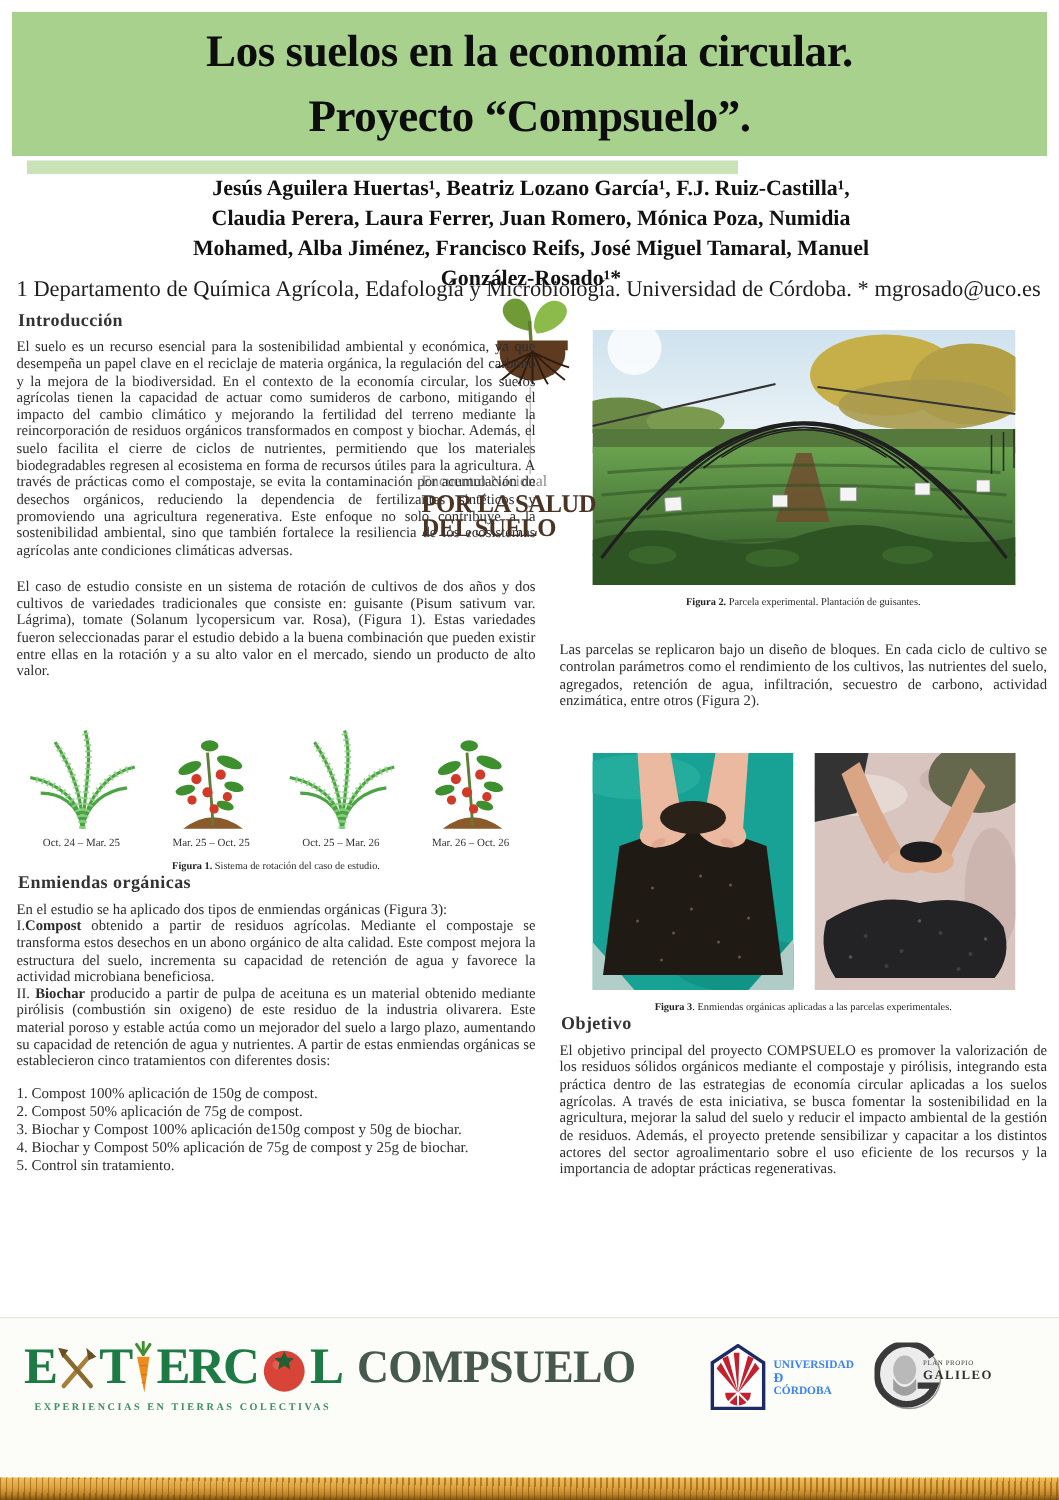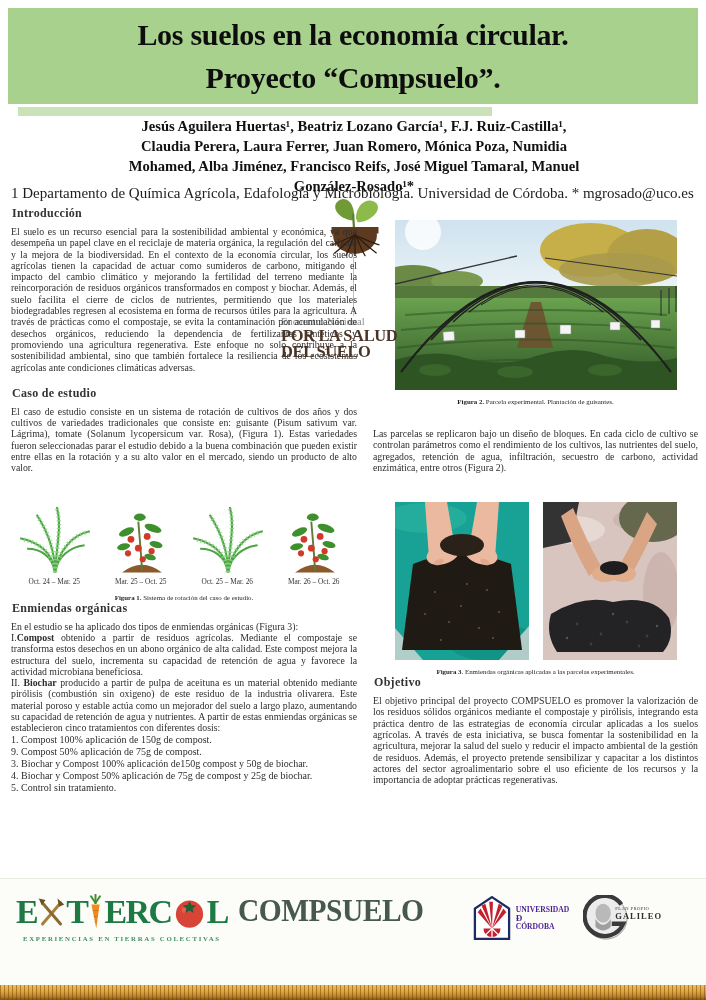--- a/index.html
+++ b/index.html
@@ -31,42 +31,42 @@
   .mt-caso{margin-top:2px;}
   
   .fig1{margin-top:20px;}
   .plants{display:flex;align-items:flex-end;height:80px;}
   .plant-slot{flex:1;display:flex;flex-direction:column;align-items:center;justify-content:flex-end;}
   .date{font-size:7.3px;color:#333;margin-top:3px;white-space:nowrap;}
   .fig-caption{font-size:6.9px;color:#1f1f1f;text-align:center;margin-top:8px;}
   .fig-caption b{font-weight:bold;}
   
   .enm-head{margin-top:13px;}
-  .treatments{}
+  .treatments{margin-top:10px;}
   .treatment{font-size:10px;line-height:12.2px;color:#2d2d2d;}
   
   .fig2-wrap{margin-top:14px;text-align:center;}
   .fig2{width:282px;height:170px;display:block;margin:0 auto;}
   .parcelas{margin-top:23px;}
   .fig3-row{display:flex;gap:14px;justify-content:center;margin-top:29px;}
   .fig3{width:134px;height:158px;display:block;}
   .objetivo-head{margin-top:31px;}
   
   .footer{position:absolute;left:0;right:0;bottom:0;height:122px;background:#fcfdf8;
           border-top:1px solid #e6eede;}
   .logos{display:flex;align-items:center;padding:14px 18px 0 16px;}
   .extiercol{display:flex;flex-direction:column;align-items:center;flex:none;}
   .ext-letters{display:flex;align-items:center;}
   .ext-letter{font-size:34px;font-weight:800;color:#1e7a44;letter-spacing:-1.5px;line-height:34px;}
   .ext-icon{flex:none;margin:0 1px;}
   .ext-tagline{font-size:6.8px;font-weight:bold;letter-spacing:1.7px;color:#3f8f63;margin-top:5px;}
   .compsuelo{font-size:31px;font-weight:800;color:#46584f;letter-spacing:-.5px;
              transform:scaleX(.95);transform-origin:left;margin:0 0 14px 10px;flex:none;}
   .uco{display:flex;align-items:center;margin-left:auto;flex:none;}
-  .uco-text{margin-left:5px;font-weight:bold;color:#4c1d95;}
+  .uco-text{margin-left:5px;font-weight:bold;color:#3b82f6;}
   .uco-l1{font-size:7.6px;}
   .uco-l2{font-size:9px;line-height:8px;}
   .uco-l3{font-size:7.6px;}
   .galileo{display:flex;align-items:center;margin-left:14px;margin-right:26px;flex:none;}
   .gal-text{margin-left:-14px;margin-top:-10px;color:#3a3a3a;}
   .gal-l1{font-size:4.6px;letter-spacing:.4px;}
   .gal-l2{font-size:8.5px;font-weight:800;letter-spacing:1px;color:#2e2e2e;}
   .field-strip{position:absolute;left:0;right:0;bottom:0;height:15px;
      background:
        repeating-linear-gradient(92deg, rgba(97,63,10,.45) 0 1px, rgba(0,0,0,0) 1px 4px),
@@ -110,21 +110,20 @@
   </div>
 
   <div class="affiliation">1 Departamento de Química Agrícola, Edafología y Microbiología. Universidad de Córdoba. * mgrosado@uco.es</div>
 
   <div class="columns">
 
     <div class="col-left">
       <h2 class="section">Introducción</h2>
       <p class="body mb">El suelo es un recurso esencial para la sostenibilidad ambiental y económica, ya que desempeña un papel clave en el reciclaje de materia orgánica, la regulación del carbono y la mejora de la biodiversidad. En el contexto de la economía circular, los suelos agrícolas tienen la capacidad de actuar como sumideros de carbono, mitigando el impacto del cambio climático y mejorando la fertilidad del terreno mediante la reincorporación de residuos orgánicos transformados en compost y biochar. Además, el suelo facilita el cierre de ciclos de nutrientes, permitiendo que los materiales biodegradables regresen al ecosistema en forma de recursos útiles para la agricultura. A través de prácticas como el compostaje, se evita la contaminación por acumulación de desechos orgánicos, reduciendo la dependencia de fertilizantes sintéticos y promoviendo una agricultura regenerativa. Este enfoque no solo contribuye a la sostenibilidad ambiental, sino que también fortalece la resiliencia de los ecosistemas agrícolas ante condiciones climáticas adversas.</p>
 
-      <h2 class="section mt-caso">Caso de estudio</h2>
       <p class="body">El caso de estudio consiste en un sistema de rotación de cultivos de dos años  y dos cultivos de variedades tradicionales que consiste en: guisante (Pisum sativum var. Lágrima), tomate (Solanum lycopersicum var. Rosa), (Figura 1). Estas variedades fueron seleccionadas parar el estudio debido a la buena combinación que pueden existir entre ellas en la rotación y a su alto valor en el mercado, siendo un producto de alto valor.</p>
 
       <div class="fig1">
         <div class="plants">
           <div class="plant-slot">
             <svg width="88" height="74" viewBox="0 0 100 85">
               <g fill="none" stroke="#4ca344" stroke-width="2.4">
                 <path d="M50 83 C48 60 30 48 10 44"></path>
                   <path d="M50 83 C50 55 40 34 29 17"></path>
                 <path d="M50 83 C52 52 58 28 52 8"></path>
@@ -220,21 +219,21 @@
         <div class="fig-caption"><b>Figura 1.</b><span> Sistema de rotación del caso de estudio.</span></div>
       </div>
 
       <h2 class="section enm-head">Enmiendas orgánicas</h2>
       <div class="body">En el estudio se ha aplicado dos tipos de enmiendas orgánicas (Figura 3):</div>
       <div class="body"><span>I.</span><b>Compost</b><span> obtenido a partir de residuos agrícolas. Mediante el compostaje se transforma estos desechos en un abono orgánico de alta calidad. Este compost mejora la estructura del suelo, incrementa su capacidad de retención de agua y favorece la actividad microbiana beneficiosa.</span></div>
       <div class="body"><span>II. </span><b>Biochar</b><span> producido a partir de pulpa de aceituna es un material obtenido mediante pirólisis (combustión sin oxigeno) de este residuo de la industria olivarera. Este material poroso y estable actúa como un mejorador del suelo a largo plazo, aumentando su capacidad de retención de agua y nutrientes. A partir de estas enmiendas orgánicas se establecieron cinco tratamientos con diferentes dosis:</span></div>
 
       <div class="treatments">
         <div class="treatment">1. Compost 100% aplicación de 150g de compost.</div>
-        <div class="treatment">9. Compost 50% aplicación de 75g de compost.</div>
+        <div class="treatment">2. Compost 50% aplicación de 75g de compost.</div>
         <div class="treatment">3. Biochar y Compost 100% aplicación de150g compost y 50g de biochar.</div>
         <div class="treatment">4. Biochar y Compost 50% aplicación de 75g de compost y 25g de biochar.</div>
         <div class="treatment">5. Control sin tratamiento.</div>
       </div>
     </div>
 
     <div class="col-right">
       <div class="fig2-wrap">
         <svg class="fig2" viewBox="0 0 282 170">
           <defs>

